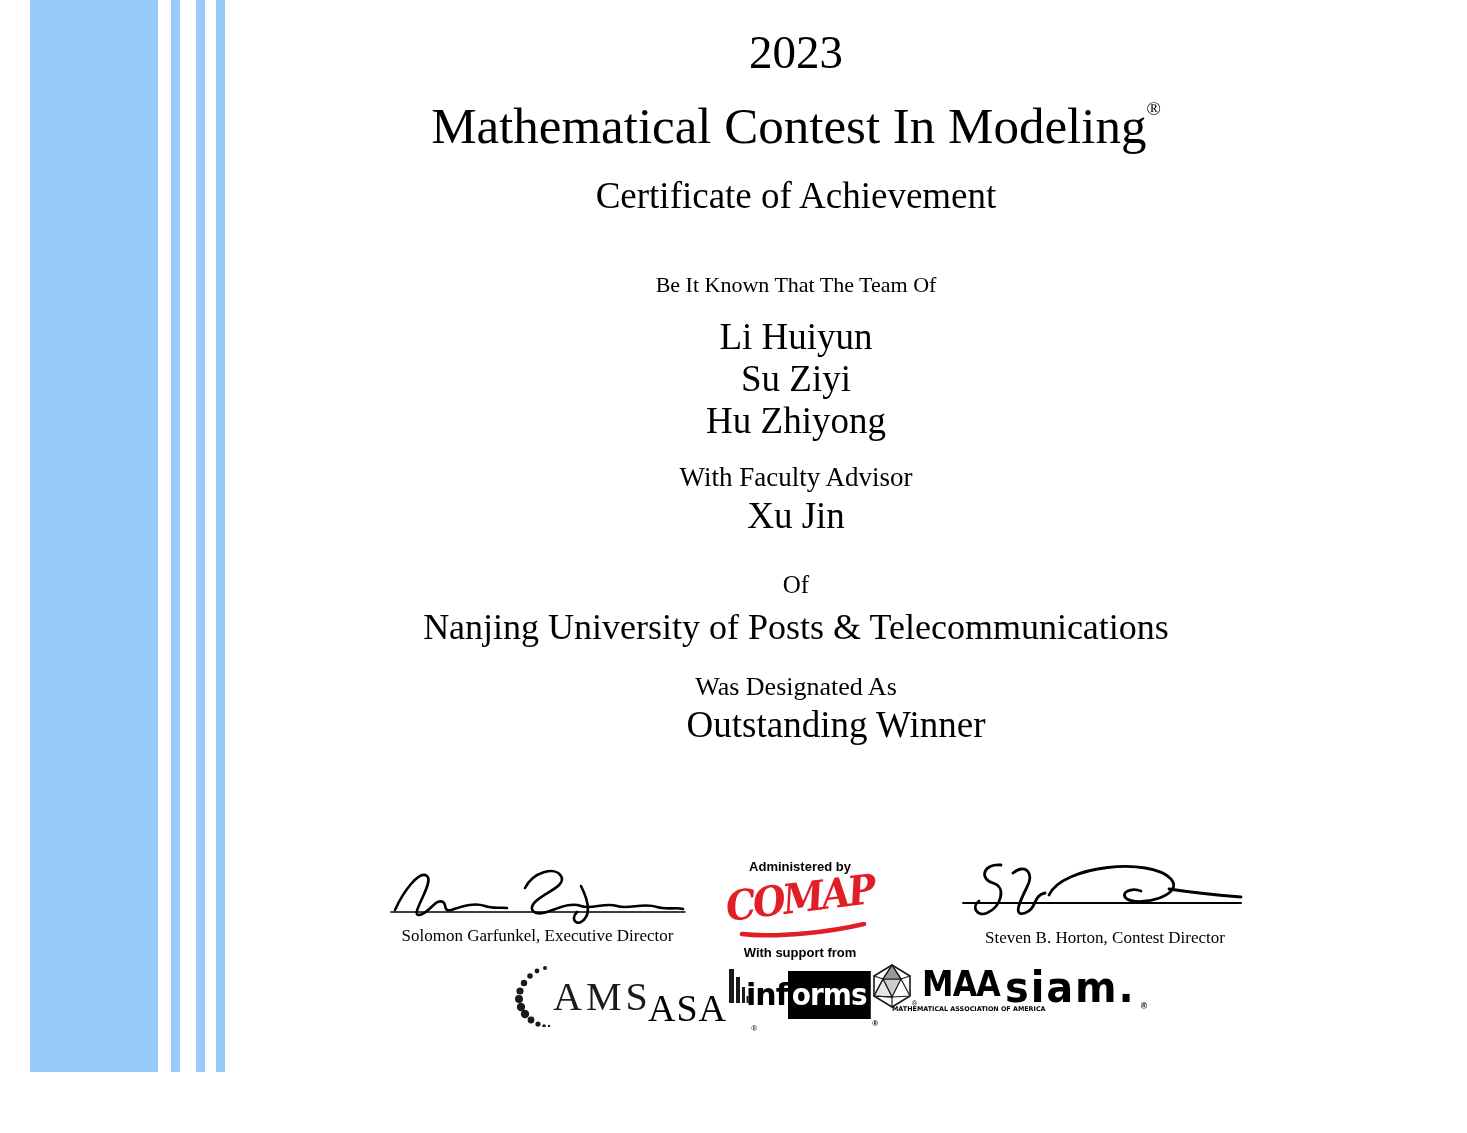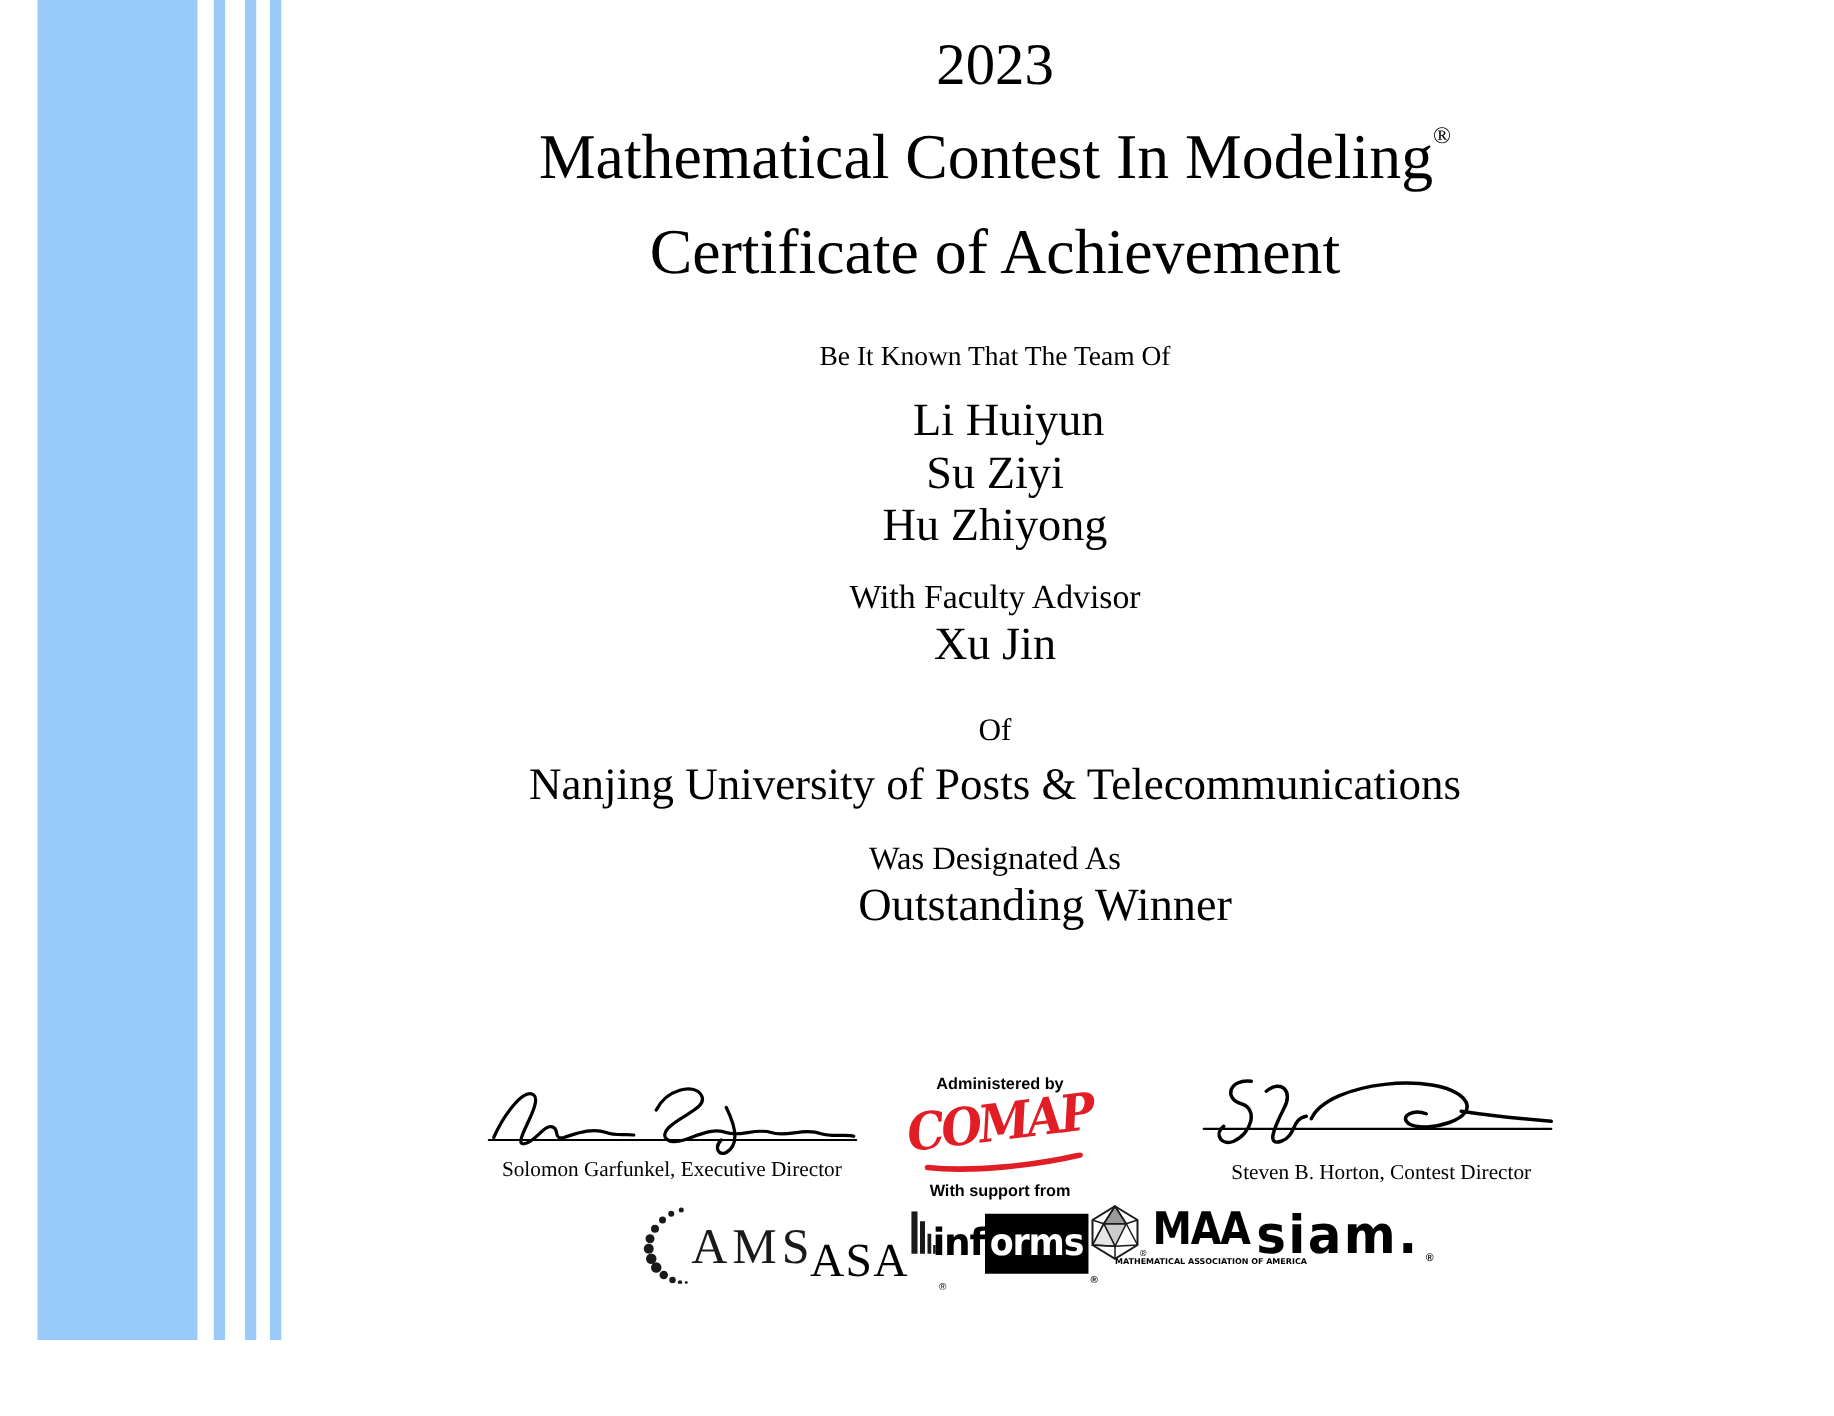--- a/index.html
+++ b/index.html
@@ -13,23 +13,23 @@
   .bar-t1{left:171px;width:9px;}
   .bar-t2{left:196px;width:9px;}
   .bar-t3{left:216px;width:9px;}
 
   
   .content{position:absolute;left:226px;top:0;width:1140px;height:100%;}
   .line{position:absolute;left:0;width:100%;text-align:center;line-height:1;white-space:nowrap;}
   .year{top:29px;font-size:47px;}
   .title{top:99px;font-size:51px;}
   .title .reg{font-size:19px;vertical-align:28px;}
-  .certificate{top:177px;font-size:51px;}
+  .certificate{top:177px;font-size:37px;}
   .team-intro{top:274px;font-size:22px;}
-  .member-1{top:318px;font-size:37px;padding-left:11px;}
+  .member-1{top:318px;font-size:37px;}
   .member-2{top:360px;font-size:37px;}
   .member-3{top:402px;font-size:37px;}
   .advisor-intro{top:464px;font-size:27px;}
   .advisor-name{top:497px;font-size:37px;}
   .of-label{top:572px;font-size:25px;}
   .institution{top:609px;font-size:36px;text-align:center;}
   .designated{top:674px;font-size:26px;}
   .designation{top:706px;font-size:37px;padding-left:40px;}
 
   

